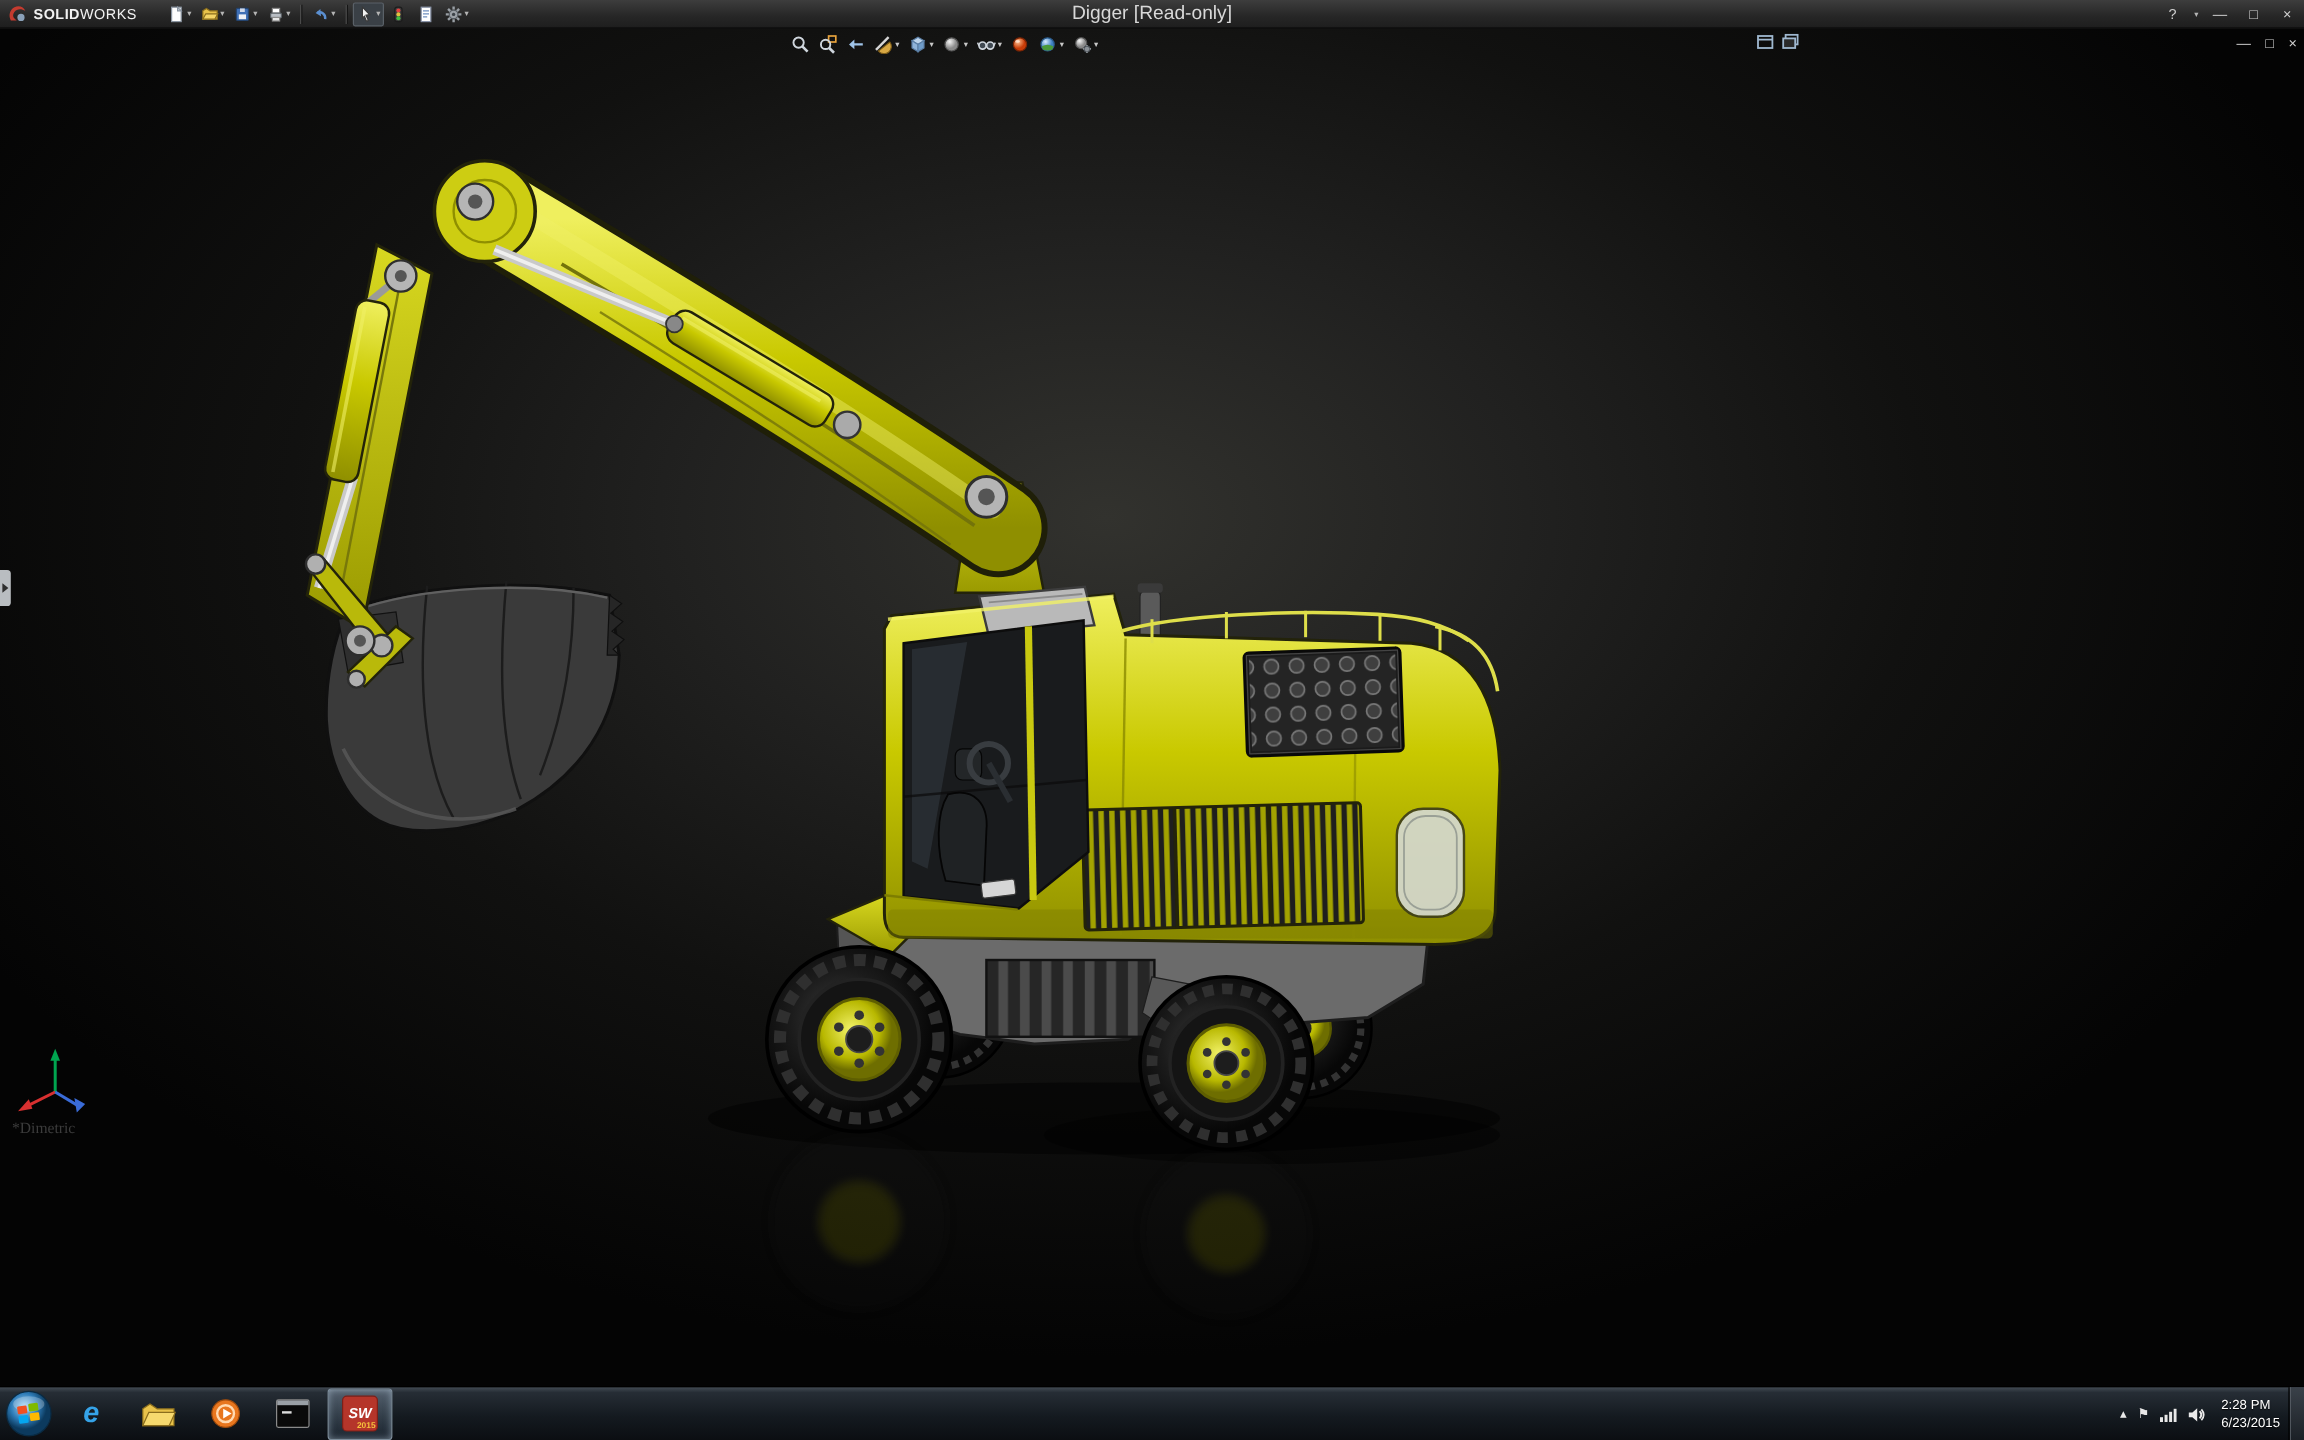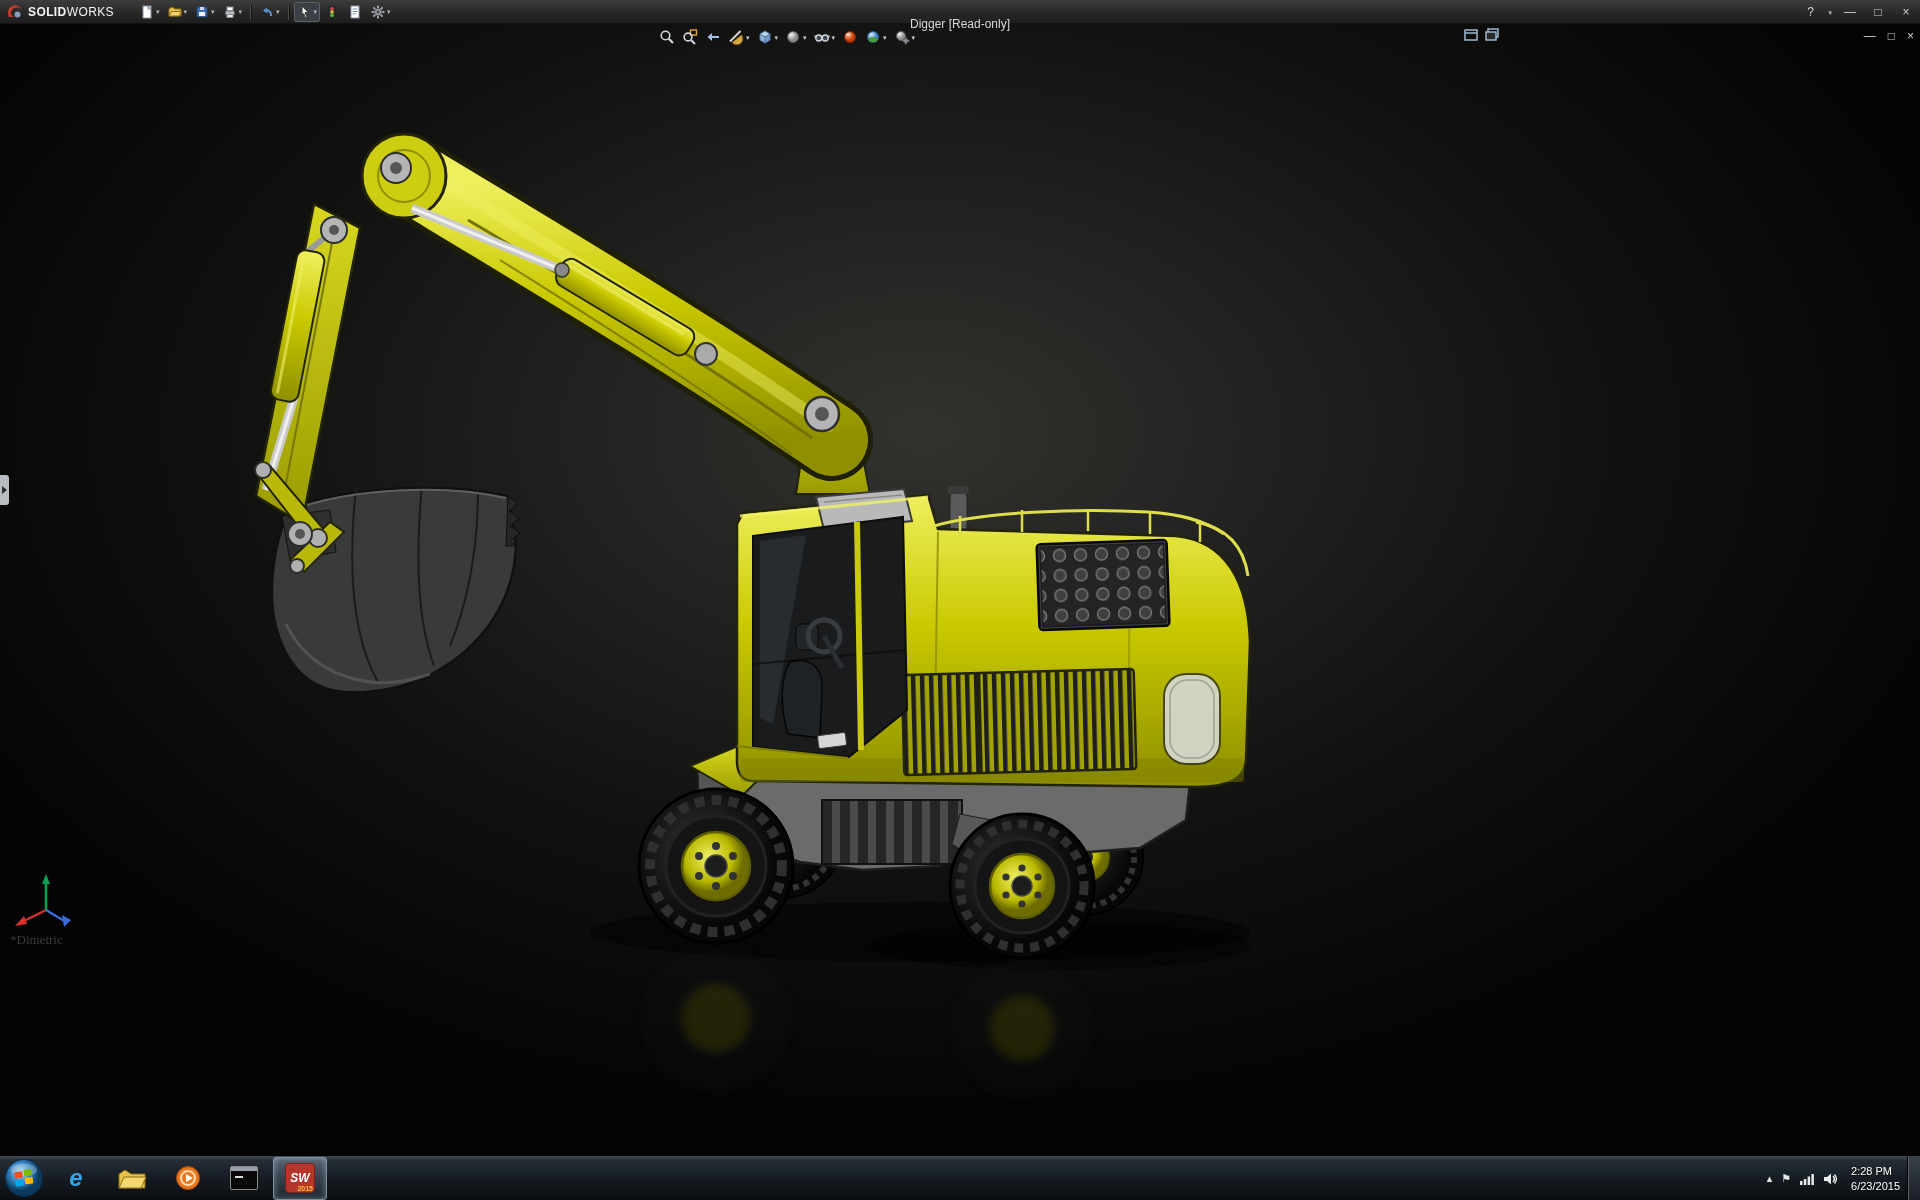--- a/index.html
+++ b/index.html
@@ -13,22 +13,22 @@
     border-bottom:1px solid #121212; display:flex; align-items:center; z-index:50;}
   .brand { display:flex; align-items:center; gap:5px; padding-left:6px; width:124px; }
   .brand-text { color:#f2f2f2; font-size:12px; letter-spacing:.4px; }
   .brand-text b { font-weight:bold; }
   .tb-tools { display:flex; align-items:center; gap:1px; margin-left:12px; }
   .tb-btn { height:20px; min-width:22px; display:flex; align-items:center; justify-content:center;
             gap:1px; padding:0 2px; border:1px solid transparent; border-radius:2px; }
   .tb-btn.pressed { background:#3a4046; border-color:#5a6168; }
   .caret { font-size:7px; color:#b5b5b5; line-height:1; }
   .tb-sep { width:1px; height:16px; background:#4a4a4a; margin:0 4px; box-shadow:1px 0 0 #151515; }
-  .win-title { position:absolute; left:0; right:0; top:12px; height:24px; display:flex;
-    align-items:center; justify-content:center; color:#d8d8d8; font-size:12px; pointer-events:none;text-align:right; }
+  .win-title { position:absolute; left:0; right:0; top:0; height:24px; display:flex;
+    align-items:center; justify-content:center; color:#d8d8d8; font-size:16px; pointer-events:none;text-align:right; }
   .win-controls { position:absolute; right:4px; top:0; height:24px; display:flex;
     align-items:center; gap:8px; color:#d0d0d0; font-size:12px; }
   .win-controls .wc { width:20px; text-align:center; }
 
   
   .viewport { position:absolute; left:0; top:24px; width:1920px; height:1131px;
     background:radial-gradient(ellipse 1100px 700px at 48% 36%, #32322e 0%, #212120 32%, #111110 62%, #040404 100%); }
   .hud { position:absolute; left:656px; top:2px; height:22px; display:flex; align-items:center; gap:1px; }
   .hud-btn { height:20px; display:flex; align-items:center; padding:0 3px; gap:2px; border-radius:2px; }
   .hud-btn .caret { color:#c8c8c8; }

